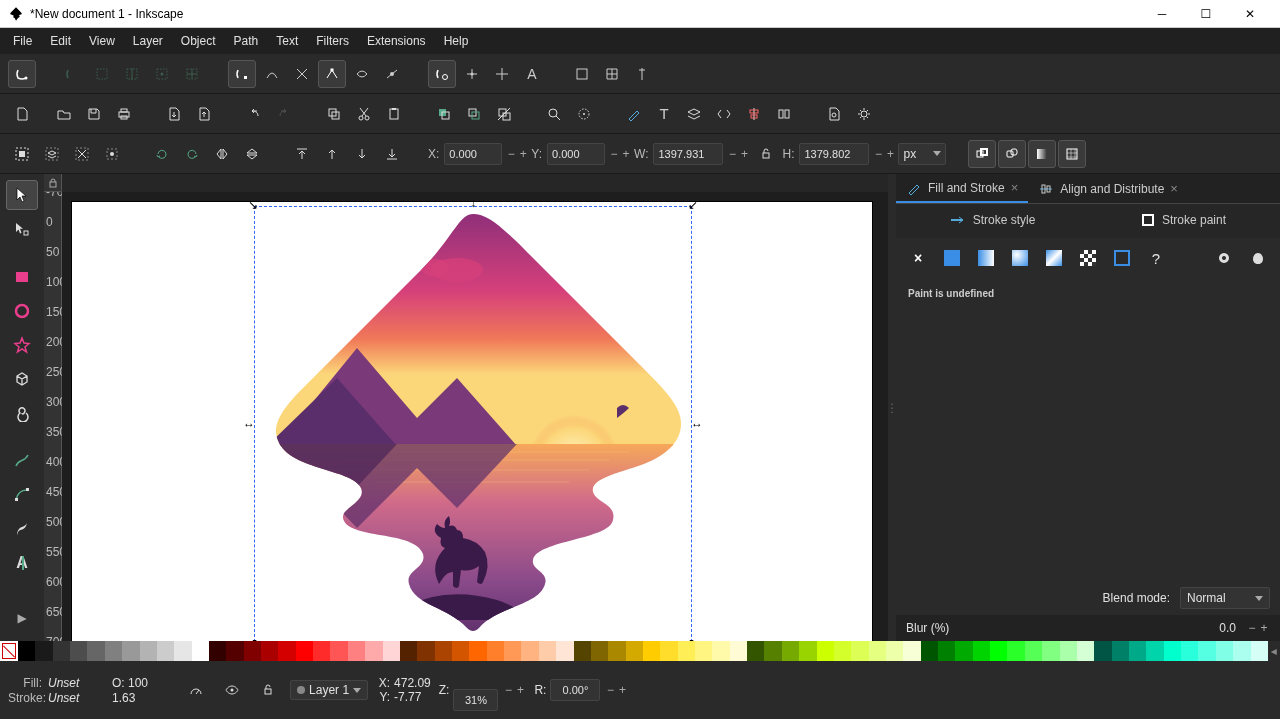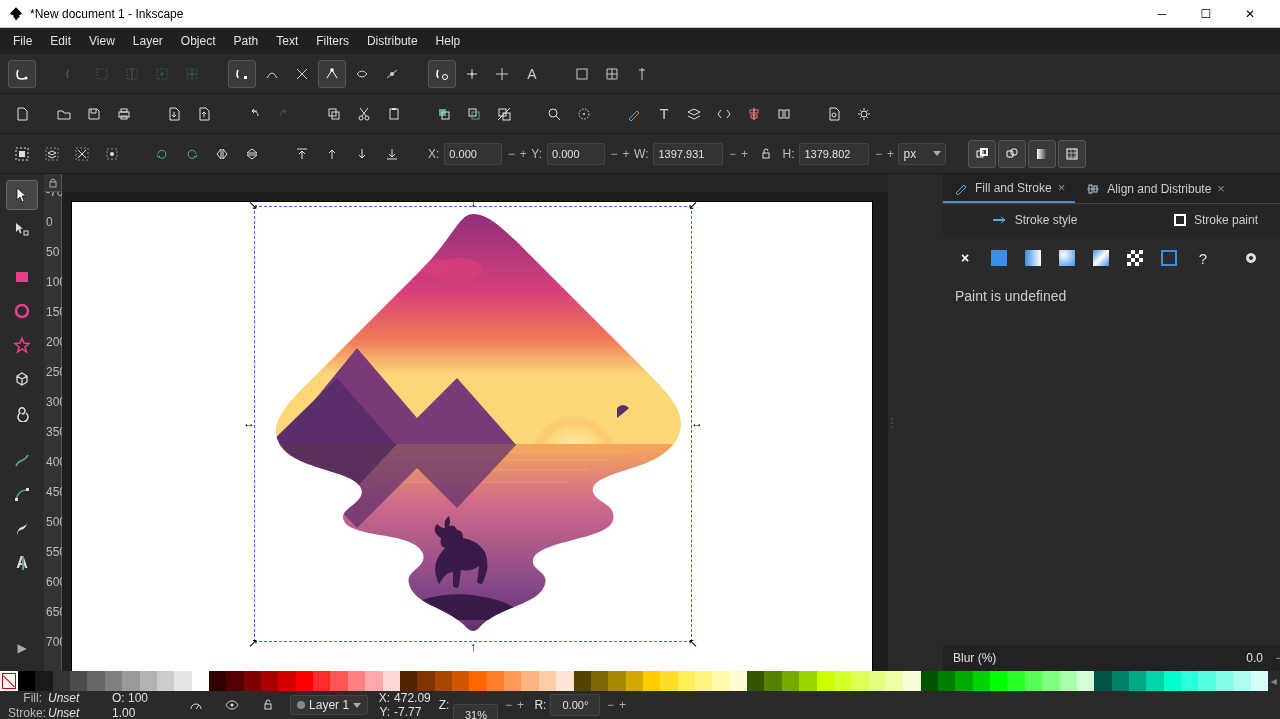--- a/index.html
+++ b/index.html
@@ -29,53 +29,53 @@
 .canvas-area { flex: 1; display: flex; flex-direction: column; position: relative; }
 .ruler-h { height: 18px; background: #333; border-bottom: 1px solid #555; display: flex; position: relative; overflow: hidden; font-size: 9px; color: #bbb; }
 .ruler-corner { width: 18px; height: 18px; background: #333; border-right: 1px solid #555; border-bottom: 1px solid #555; display: flex; align-items: center; justify-content: center; }
 .canvas-body { flex: 1; display: flex; overflow: hidden; }
 .ruler-v { width: 18px; background: #333; border-right: 1px solid #555; position: relative; font-size: 9px; color: #bbb; }
 .ruler-v .tick { position: absolute; left: 2px; transform: translateY(-50%); }
 .canvas { flex: 1; background: #1e1e1e; position: relative; overflow: hidden; }
 .page { position: absolute; left: 10px; top: 10px; width: 800px; height: 620px; background: #fff; box-shadow: 0 0 0 1px #000; }
 .sel-box { position: absolute; border: 1px dashed #3366ff; }
 .sel-handle { position: absolute; width: 10px; height: 10px; color: #000; font-size: 12px; display: flex; align-items: center; justify-content: center; }
-.panel { width: 392px; background: #2a2a2a; display: flex; gap: 47px; }
+.panel { width: 392px; background: #2a2a2a; display: flex; }
 .panel-handle { width: 8px; background: #2a2a2a; display: flex; align-items: center; justify-content: center; }
 .panel-handle::before { content: "⋮"; color: #666; }
 .panel-body { flex: 1; display: flex; flex-direction: column; }
 .panel-tabs { height: 30px; display: flex; background: #222; border-bottom: 1px solid #444; }
 .panel-tab { padding: 6px 10px; display: flex; align-items: center; gap: 6px; color: #ccc; }
 .panel-tab.active { border-bottom: 2px solid #3a8ee6; }
 .panel-tab .close { color: #888; font-size: 13px; }
 .sub-tabs { height: 34px; display: flex; background: #262626; }
 .sub-tab { flex: 1; display: flex; align-items: center; justify-content: center; gap: 8px; color: #ccc; border-bottom: 2px solid transparent; }
 .sub-tab.active { border-bottom: 2px solid #3a8ee6; }
 .fill-types { height: 40px; display: flex; align-items: center; gap: 14px; padding: 0 12px; }
 .fill-type-btn { width: 20px; height: 20px; display: flex; align-items: center; justify-content: center; border: 1px solid transparent; }
 .fill-x { color: #fff; font-size: 14px; font-weight: bold; }
 .swatch-flat { width: 16px; height: 16px; background: #3a8ee6; }
 .swatch-lg { width: 16px; height: 16px; background: linear-gradient(to right, #3a8ee6, #fff); }
 .swatch-rg { width: 16px; height: 16px; background: radial-gradient(circle at 30% 30%, #fff, #3a8ee6); }
 .swatch-mesh { width: 16px; height: 16px; background: linear-gradient(135deg, #3a8ee6 0%, #fff 50%, #3a8ee6 100%); }
 .swatch-pat { width: 16px; height: 16px; background: repeating-conic-gradient(#fff 0 25%, #333 0 50%) 0 0/8px 8px; }
 .swatch-sw { width: 16px; height: 16px; border: 2px solid #3a8ee6; }
-.panel-msg { padding: 10px 12px; color: #ccc; font-size: 14px; }
+.panel-msg { padding: 10px 12px; color: #ccc; font-size: 10px; font-weight: bold; }
 .panel-lower { margin-top: auto; padding: 8px 0px 0px 0px; }
 .blend-row { display: flex; align-items: center; gap: 10px; justify-content: flex-end; padding: 6px 10px; }
 .blend-select { width: 90px; height: 22px; background: #333; border: 1px solid #444; display: flex; align-items: center; justify-content: space-between; padding: 0 6px; border-radius: 2px; }
 .blur-row { display: flex; padding: 6px 10px; background: #222; }
 .blur-row .plus { margin-left: 10px; }
 .palette { height: 20px; display: flex; }
 .palette .px { flex: 1; }
 .palette .nofill { width: 18px; height: 20px; background: #fff; position: relative; }
 .palette .nofill::before { content: ""; position: absolute; left: 2px; top: 2px; right: 2px; bottom: 2px; border: 1px solid #c00; }
 .palette .nofill::after { content: ""; position: absolute; left: 1px; top: 50%; right: 1px; height: 1px; background: #c00; transform: rotate(45deg); transform-origin: center; }
 .palette .tri { width: 12px; background: #2a2a2a; color: #888; display: flex; align-items: center; justify-content: center; }
-.statusbar { height: 28px; background: #2a2a2a; display: flex; align-items: center; padding: 0 8px; gap: 8px; }
+.statusbar { height: 58px; background: #2a2a2a; display: flex; align-items: center; padding: 0 8px; gap: 8px; }
 .status-fill { display: flex; flex-direction: column; gap: 1px; font-size: 10px; }
 .status-fill .row { display: flex; gap: 6px; align-items: center; }
 .status-fill .lab { width: 34px; text-align: right; color: #bbb; }
 .status-fill .val { width: 42px; font-style: italic; }
 .status-mid { display: flex; flex-direction: column; gap: 1px; font-size: 10px; margin-left: 14px; }
 .layer-btn { display: flex; align-items: center; gap: 4px; background: #333; padding: 2px 6px; border-radius: 2px; border: 1px solid #444; }
 .hint { flex: 1; font-size: 11px; color: #ddd; line-height: 1.2; padding-left: 10px; }
 .hint b { font-weight: bold; }
 .coords { display: flex; flex-direction: column; font-size: 10px; }
 .coords .row { display: flex; gap: 4px; }
@@ -102,21 +102,21 @@
 
 <div class="menubar">
   <div class="menuitem">File</div>
   <div class="menuitem">Edit</div>
   <div class="menuitem">View</div>
   <div class="menuitem">Layer</div>
   <div class="menuitem">Object</div>
   <div class="menuitem">Path</div>
   <div class="menuitem">Text</div>
   <div class="menuitem">Filters</div>
-  <div class="menuitem">Distribute</div>
+  <div class="menuitem">Extensions</div>
   <div class="menuitem">Help</div>
 </div>
 
 <div class="toolbar-row">
   <div class="tb-btn active">
       <svg class="ico" viewBox="0 0 16 16">
         <path d="M4 4 Q2 8 4 12 Q8 14 12 12" fill="none" stroke="#fff" stroke-width="1.5"></path>
         <circle cx="12" cy="12" r="1.5" fill="#fff"></circle>
       </svg>
     </div>
@@ -750,20 +750,27 @@
             </svg>
           </div>
         <div class="fill-type-btn">
             <svg class="ico" viewBox="0 0 16 16">
               <path d="M8 3c3 0 5 3 5 6s-2 5-5 5-5-2-5-5 2-6 5-6" fill="#ddd"></path>
             </svg>
           </div>
       </div>
       <div class="panel-msg">Paint is undefined</div>
       <div class="panel-lower">
+        <div class="blend-row">
+          <span>Blend mode:</span>
+          <div class="blend-select">
+            <span>Normal</span>
+            <span class="chev-down"></span>
+          </div>
+        </div>
         <div class="blur-row">
           <span>Blur (%)</span>
           <span style="flex:1"></span>
           <span>0.0</span>
           <span class="pm plus">
               <span>−</span>
               <span>+</span>
             </span>
         </div>
       </div>
@@ -854,21 +861,21 @@
         <span class="lab">Fill:</span>
         <span class="val">Unset</span>
       </div>
     <div class="row">
         <span class="lab">Stroke:</span>
         <span class="val">Unset</span>
       </div>
   </div>
   <div class="status-mid">
     <div class="row"><span>O:</span>&nbsp;<span>100</span></div>
-    <div class="row"><span>1.00</span></div>
+    <div class="row"><span>1.63</span></div>
   </div>
   <div style="width:18px"></div>
   <div class="tb-btn">
       <svg class="ico" viewBox="0 0 16 16">
         <path d="M3 12a5 5 0 1 1 10 0" fill="none" stroke="#ddd"></path>
         <line x1="8" y1="12" x2="11" y2="8" stroke="#ddd"></line>
       </svg>
     </div>
   <div class="tb-btn">
       <svg class="ico" viewBox="0 0 16 16">

